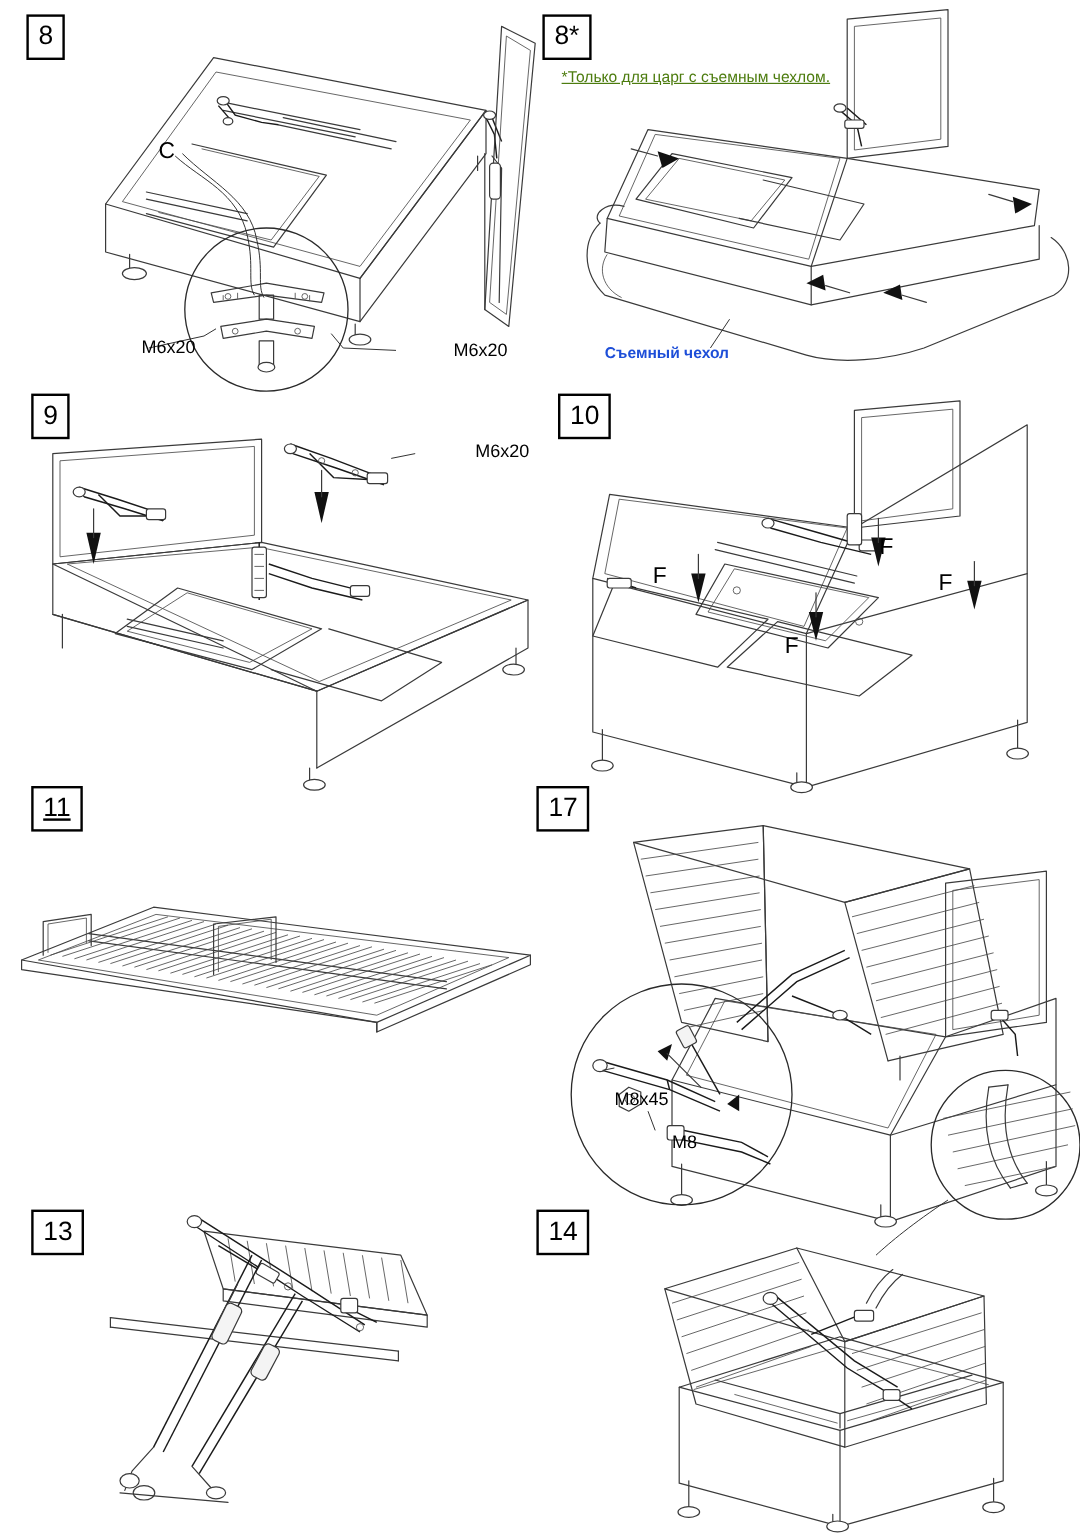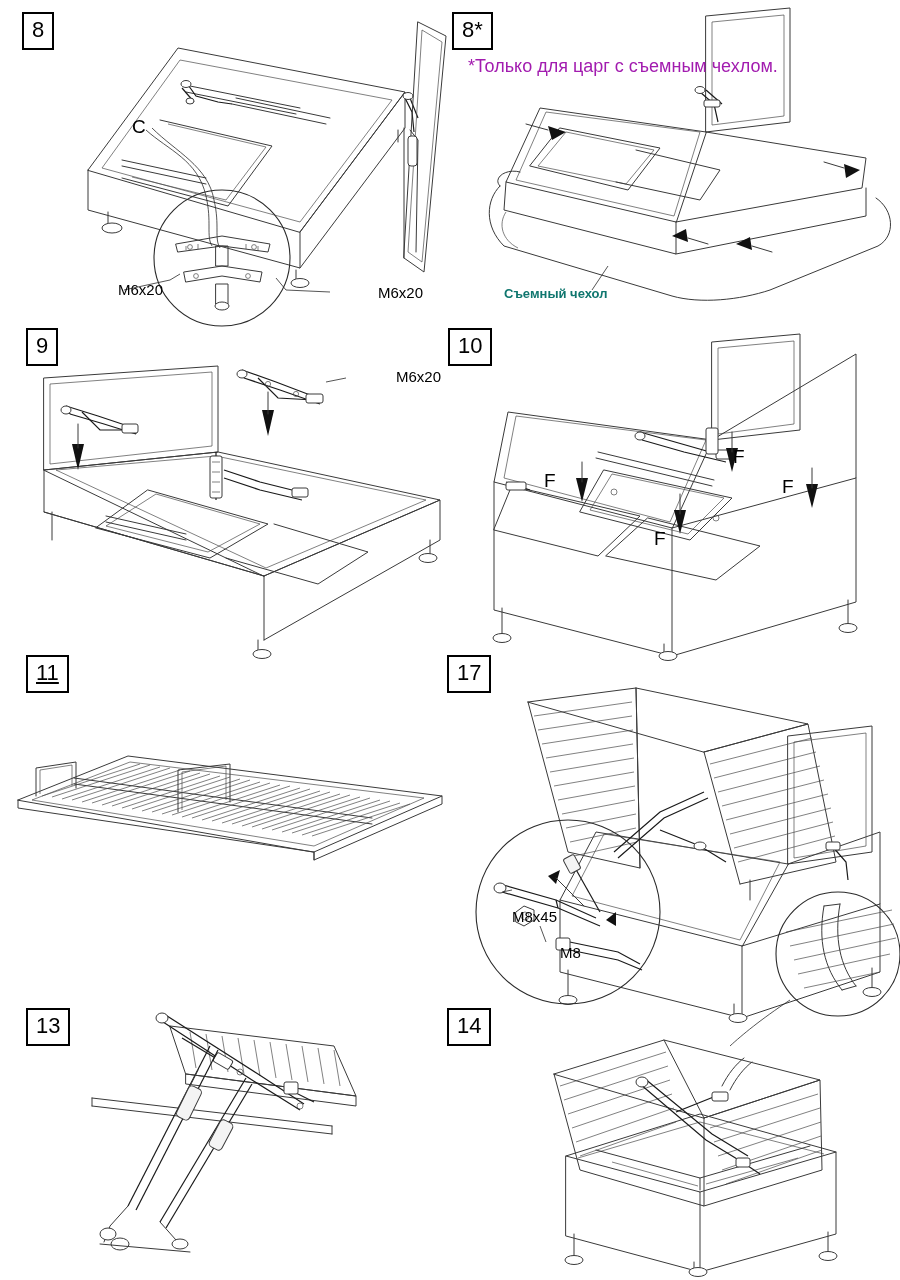--- a/index.html
+++ b/index.html
@@ -24,36 +24,37 @@
     background: #fff;
     font-size: 22px;
     line-height: 1;
     padding: 5px 8px 7px 8px;
     font-family: "Liberation Sans", sans-serif;
     color: #000;
     white-space: nowrap;
   }
   .note-text {
     position: absolute;
-    font-size: 18px;
-    color: #a21caf;
+    font-size: 13px;
+    color: #4d7c0f;
     white-space: nowrap;
+    text-decoration: underline;
   }
   .label-text {
     position: absolute;
     font-size: 15px;
     color: #000;
     white-space: nowrap;
     margin-left: 44px;
   }
   .label-bold {
     position: absolute;
     font-size: 13px;
     font-weight: bold;
-    color: #0f766e;
+    color: #1d4ed8;
     white-space: nowrap;
   }
   .letter-mark {
     position: absolute;
     font-size: 19px;
     color: #000;
     white-space: nowrap;
   }
   svg.art {
     position: absolute;
@@ -558,21 +559,21 @@
 
       <path class="ln" d="M722 1086 C 728 1074, 736 1064, 744 1058"></path>
       <path class="ln" d="M730 1090 C 736 1078, 744 1068, 752 1062"></path>
     </g>
 
   </svg>
 
   <div class="step-badge" style="left:22px; top:12px;">8</div>
   <div class="step-badge" style="left:452px; top:12px;">8*</div>
   <div class="step-badge" style="left:26px; top:328px;">9</div>
-  <div class="step-badge" style="left:448px; top:328px;">10</div>
+  <div class="step-badge" style="left:465px; top:328px;">10</div>
   <div class="step-badge" style="left:26px; top:655px;text-decoration:underline;">11</div>
   <div class="step-badge" style="left:447px; top:655px;">17</div>
   <div class="step-badge" style="left:26px; top:1008px;">13</div>
   <div class="step-badge" style="left:447px; top:1008px;">14</div>
 
   <div class="note-text" style="left:468px; top:56px;">*Только для царг с съемным чехлом.</div>
   <div class="label-bold" style="left:504px; top:286px;">Съемный чехол</div>
 
   <div class="letter-mark" style="left:132px; top:116px;">C</div>
 

